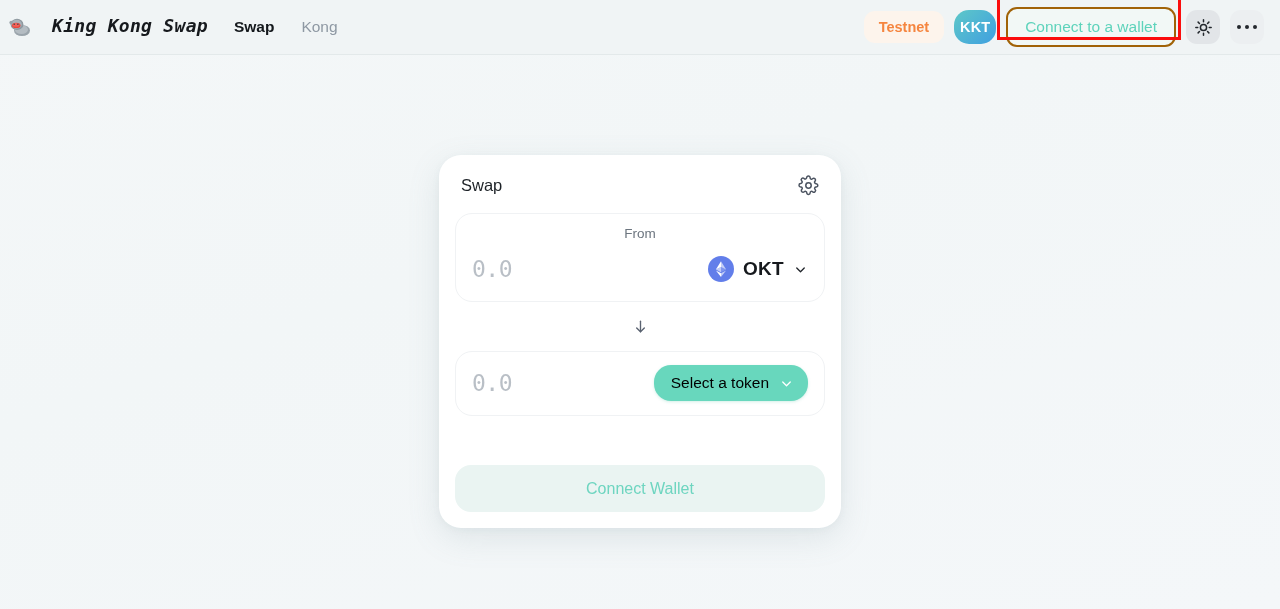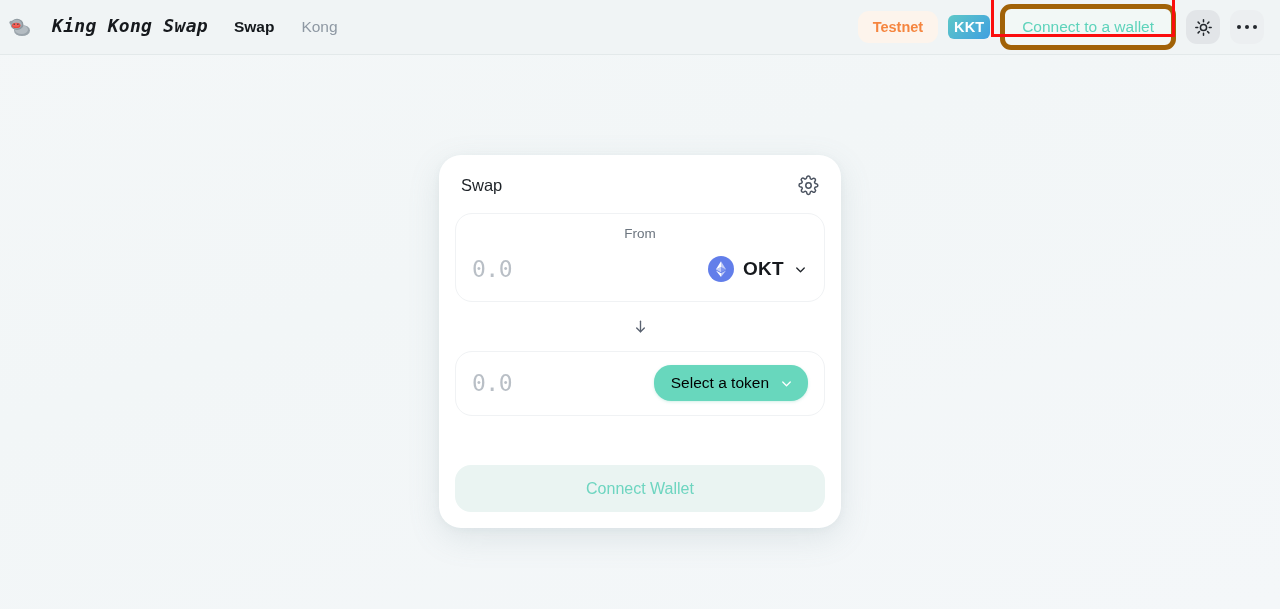--- a/index.html
+++ b/index.html
@@ -75,22 +75,22 @@
     color: #f5853f;
     font-size: 14.5px;
     font-weight: 600;
     padding: 8px 15px;
     border-radius: 11px;
     cursor: pointer;
     white-space: nowrap;
   }
   .kkt-badge {
     width: 42px;
-    height: 24px;
-    border-radius: 6px;
+    height: 34px;
+    border-radius: 15px;
     background: linear-gradient(135deg, #5ec8c8 0%, #3f9fe0 100%);
     color: #ffffff;
     font-size: 14.5px;
     font-weight: 700;
     display: flex;
     align-items: center;
     justify-content: center;
     cursor: pointer;
     letter-spacing: 0.2px;
   }
@@ -100,21 +100,21 @@
     align-items: center;
   }
   .connect-wallet-top {
     background: #f2f8f6;
     color: #5ed3bb;
     font-size: 15.5px;
     padding: 9px 17px;
     border-radius: 11px;
     cursor: pointer;
     white-space: nowrap;
-    border: 5px solid #a16207;
+    border: 2px solid #a16207;
   }
   .annot-box {
     position: absolute;
     left: -9px;
     top: -21px;
     width: 184px;
     height: 54px;
     border: 3px solid #fb0d0d;
     box-sizing: border-box;
     pointer-events: none;

